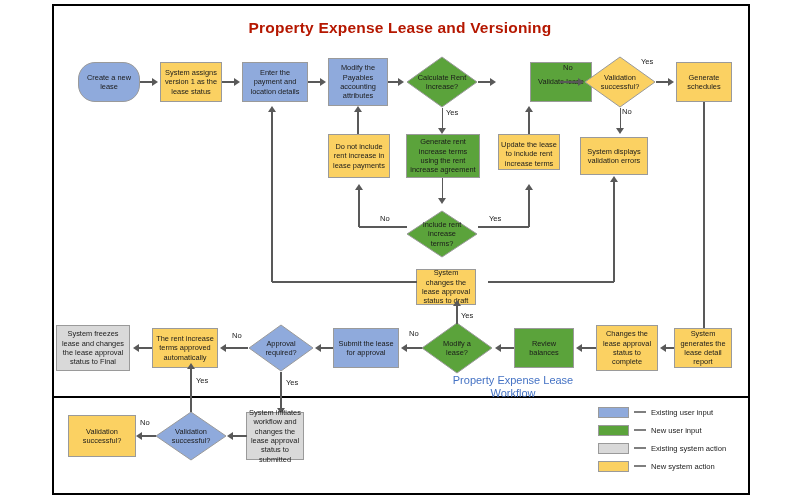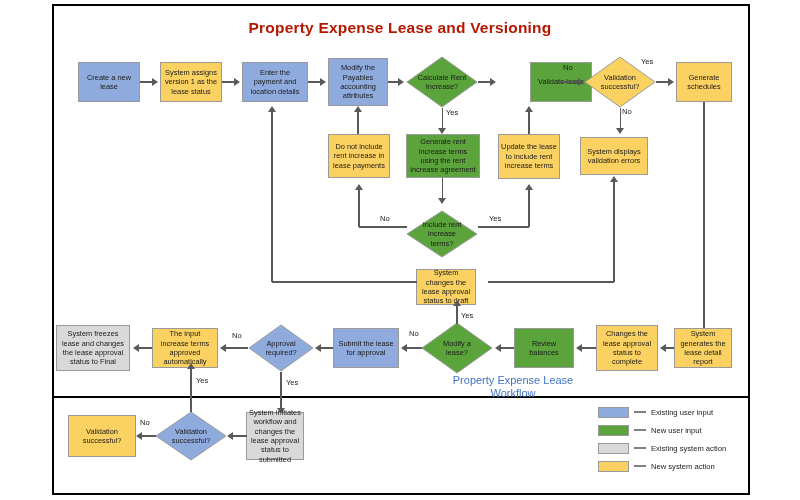--- a/index.html
+++ b/index.html
@@ -55,21 +55,21 @@
 </style>
 </head>
 <body>
 
 <div id="stage">
 
   <div id="frame"></div>
 
   <div id="title">Property Expense Lease and Versioning</div>
 
-  <div class="node rect blue" style="left:78px;top:62px;width:62px;height:40px;">
+  <div class="node rect blue" style="left:78px;top:62px;width:62px;height:40px;border-radius:17px;">
     <span>Create a new lease</span>
   </div>
 
   <div class="ln h" style="left:140px;top:81px;width:14px;"></div>
   <div class="ar ar-r" style="left:152px;top:77.5px;"></div>
 
   <div class="node rect yellow" style="left:160px;top:62px;width:62px;height:40px;">
     <span>System assigns version 1 as the lease status</span>
   </div>
 
@@ -132,21 +132,21 @@
   <div class="lbl" style="left:622px;top:107px;">No</div>
 
   <div class="node rect yellow" style="left:328px;top:134px;width:62px;height:44px;">
     <span>Do not include rent increase in lease payments</span>
   </div>
 
   <div class="node rect green" style="left:406px;top:134px;width:74px;height:44px;align-items:center;">
     <span>Generate rent increase terms using the rent increase agreement</span>
   </div>
 
-  <div class="node rect yellow" style="left:498px;top:134px;width:62px;height:45px;">
+  <div class="node rect yellow" style="left:498px;top:134px;width:62px;height:36px;align-items:flex-end;">
     <span>Update the lease to include rent increase terms</span>
   </div>
 
   <div class="node rect yellow" style="left:580px;top:137px;width:68px;height:38px;">
     <span>System displays validation errors</span>
   </div>
 
   <div class="ln v" style="left:441.5px;top:178px;width:1.6px;height:22px;"></div>
   <div class="ar ar-d" style="left:438px;top:198px;"></div>
 
@@ -189,21 +189,21 @@
   <div class="ar ar-d" style="left:699.8px;top:328px;"></div>
 
   <div class="node rect gray" style="left:56px;top:325px;width:74px;height:46px;">
     <span>System freezes lease and changes the lease approval status to Final</span>
   </div>
 
   <div class="ar ar-l" style="left:133px;top:344px;"></div>
   <div class="ln h" style="left:139px;top:347px;width:13px;"></div>
 
   <div class="node rect yellow" style="left:152px;top:328px;width:66px;height:40px;">
-    <span>The input increase terms approved automatically</span>
+    <span>The rent increase terms approved automatically</span>
   </div>
 
   <div class="ar ar-l" style="left:220px;top:344px;"></div>
   <div class="ln h" style="left:226px;top:347px;width:22px;"></div>
   <div class="lbl" style="left:232px;top:331px;">No</div>
 
   <div class="node dia" style="left:248px;top:324px;width:66px;height:48px;">
     <svg class="shp" viewBox="0 0 66 48" preserveAspectRatio="none">
       <polygon points="33,1 65,24 33,47 1,24" fill="#8faadc" stroke="#9a9a9a" stroke-width="1"></polygon>
     </svg>

